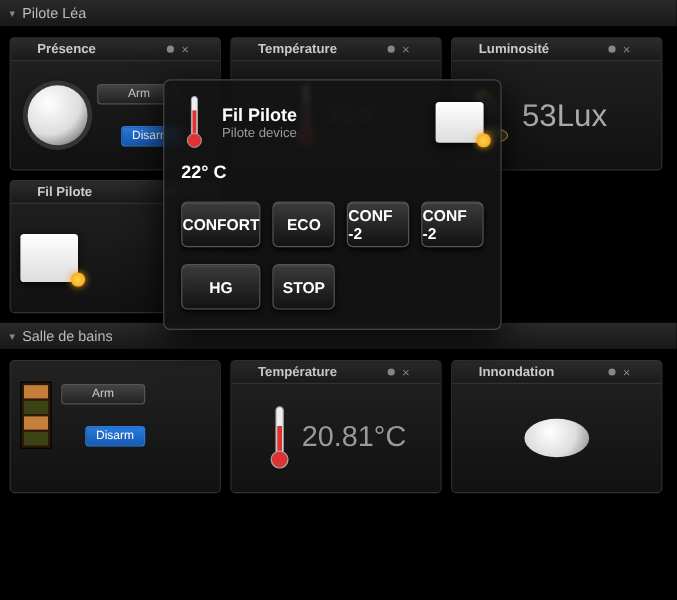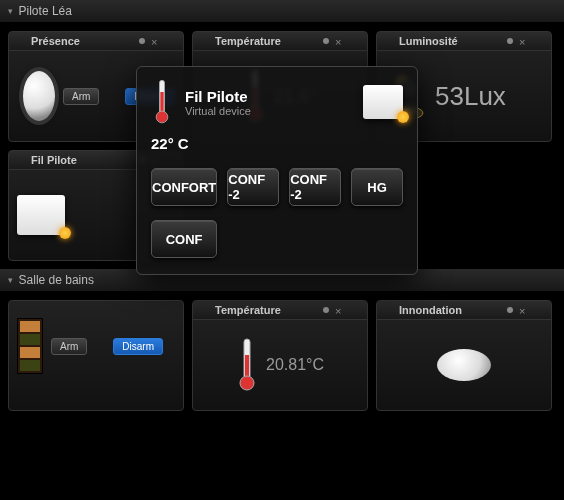--- a/index.html
+++ b/index.html
@@ -45,21 +45,21 @@
     padding: 8px;
     height: 90px;
   }
   .sensor-circle {
     width: 50px; height: 50px; border-radius: 50%;
     background: radial-gradient(circle at 35% 30%, #fff, #ddd 55%, #888 80%);
     box-shadow: 0 0 0 4px #333, 0 0 6px #000;
     margin-left: 6px;
   }
   .arm-box {
-    display:flex; flex-direction:row; gap:6px;
+    display:flex; flex-direction:column; gap:18px;
   }
   .mini-btn {
     background: linear-gradient(#444,#222);
     border:1px solid #555; border-radius:3px;
     color:#ccc; font-size:10px;
     padding:2px 8px; text-align:center; cursor:pointer;
   }
   .mini-btn.disarm { background: linear-gradient(#2a7bdc,#155ab3); color:#fff; border-color:#2a7bdc;margin-left:20px;}
   .thermo {
     width: 22px; height: 60px; position: relative;
@@ -249,21 +249,21 @@
       </span>
     </div>
     <div class="card-body" style="justify-content:center;">
       <div class="thermo">
         <svg viewBox="0 0 22 60">
             <rect x="8" y="4" width="6" height="40" rx="3" fill="#eee" stroke="#aaa"></rect>
             <rect x="9" y="20" width="4" height="24" fill="#d33"></rect>
             <circle cx="11" cy="48" r="7" fill="#d33" stroke="#aaa"></circle>
           </svg>
       </div>
-      <span class="temp-val" style="font-size:16px;color:#9a9a9a;">20.81°C</span>
+      <span class="temp-val" style="font-size:24px;color:#9a9a9a;">20.81°C</span>
     </div>
   </div>
 
   <div class="card">
     <div class="card-header">
       <span class="card-title">Innondation</span>
       <span class="card-ctrls">
         <svg class="pin-icon" viewBox="0 0 10 10">
             <circle cx="5" cy="5" r="3" fill="#888"></circle>
           </svg>
@@ -280,27 +280,28 @@
   <div class="popup-head">
     <div class="thermo" style="height:50px;">
       <svg viewBox="0 0 22 60">
           <rect x="8" y="4" width="6" height="40" rx="3" fill="#eee" stroke="#aaa"></rect>
           <rect x="9" y="18" width="4" height="26" fill="#d33"></rect>
           <circle cx="11" cy="48" r="7" fill="#d33" stroke="#aaa"></circle>
         </svg>
     </div>
     <div>
       <div class="popup-title">Fil Pilote</div>
-      <div class="popup-sub">Virtual device</div>
+      <div class="popup-sub">Pilote device</div>
     </div>
     <div style="margin-left:auto;">
       <div class="heater" style="width:40px;height:34px;"></div>
     </div>
   </div>
   <div class="popup-temp">22° C</div>
   <div class="btn-grid">
     <div class="pbtn">CONFORT</div>
+    <div class="pbtn">ECO</div>
     <div class="pbtn">CONF -2</div>
     <div class="pbtn">CONF -2</div>
     <div class="pbtn">HG</div>
-    <div class="pbtn">CONF</div>
+    <div class="pbtn">STOP</div>
   </div>
 </div>
 
 </body></html>

